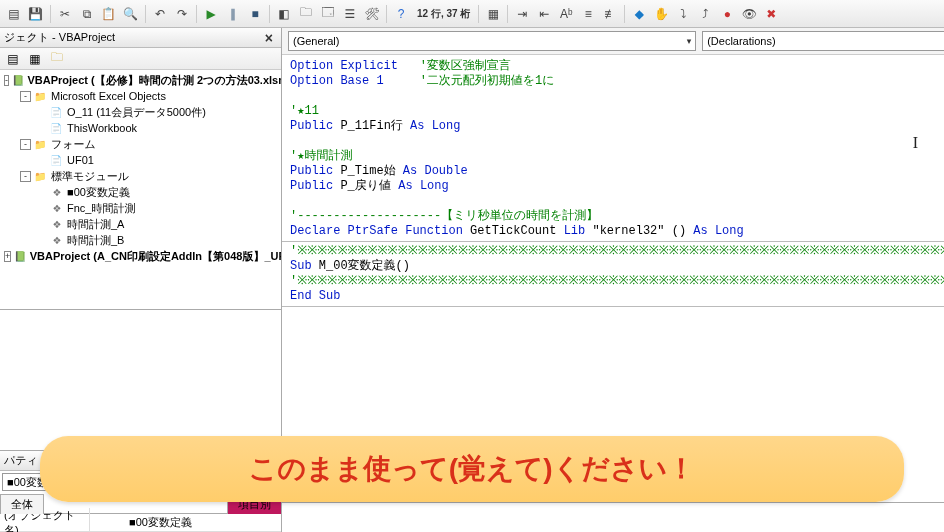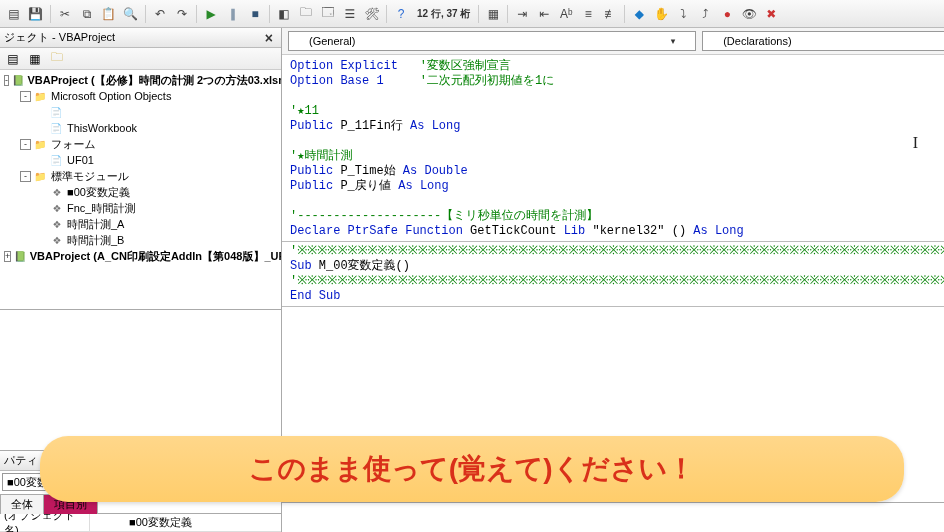--- a/index.html
+++ b/index.html
@@ -89,21 +89,21 @@
   .spacer-flex { flex:1; }
   
   .props {
     border-top: 1px solid #aaa;
   }
   .prop-dd {
     border: 1px solid #999; margin:2px; height:18px;
     display:flex; align-items:center; padding:0 4px;
     background:#fff; justify-content:space-between;
   }
-  .prop-tabs { display:flex; border-bottom:1px solid #aaa; }
+  .prop-tabs { display:flex; border-bottom:1px solid #aaa;justify-content:space-between; }
   .prop-tab {
     padding:2px 10px; font-size:11px; border:1px solid #aaa; border-bottom:none;
     background:#f4f4f4; margin-right:-1px; position:relative; top:1px;
   }
   .prop-tab.active { background:#be185d; }
   .prop-grid { }
   .prop-row { display:flex; border-bottom:1px solid #ddd; height:18px; align-items:center;gap:35px; }
   .prop-k { width:90px; padding-left:4px; border-right:1px solid #ddd; }
   .prop-v { flex:1; padding-left:4px; }
   
@@ -113,21 +113,21 @@
     background:#fff;
   }
   .dd-row {
     display:flex; gap:6px; padding:3px 6px;
     background:#f4f4f4; border-bottom:1px solid #ccc;
     align-items:center;
   }
   .dd {
     flex:1; height:20px; border:1px solid #999; background:#fff;
     display:flex; align-items:center; justify-content:space-between;
-    padding:0 20px; font-size:11px;
+    padding:0 4px; font-size:11px;
   }
   .dd:last-child { flex:0 0 270px; }
   .code {
     flex:1; overflow:auto;
     font-family: Consolas, "Courier New", monospace;
     font-size: 12px;
     line-height: 15px;
     padding: 4px 8px;
     background:#fff;
     white-space: pre;
@@ -223,26 +223,27 @@
         <div class="tree-row">
           <span class="ind" style="width: 0px;"></span>
           <span class="tg">-</span>
           <span class="ticon ic-proj">📗</span>
           <span style="font-weight: bold;">VBAProject (【必修】時間の計測 2つの方法03.xlsm</span>
         </div>
         <div class="tree-row">
           <span class="ind" style="width: 16px;"></span>
           <span class="tg">-</span>
           <span class="ticon ic-fold">📁</span>
-          <span>Microsoft Option Objects</span>
+          <span>Microsoft Excel Objects</span>
         </div>
         <div class="tree-row">
           <span class="ind" style="width: 32px;"></span>
           <span style="width: 14px; display: inline-block;"></span>
           <span class="ticon ic-doc">📄</span>
+          <span>O_11 (11会員データ5000件)</span>
         </div>
         <div class="tree-row">
           <span class="ind" style="width: 32px;"></span>
           <span style="width: 14px; display: inline-block;"></span>
           <span class="ticon ic-doc">📄</span>
           <span>ThisWorkbook</span>
         </div>
         <div class="tree-row">
           <span class="ind" style="width: 16px;"></span>
           <span class="tg">-</span>

